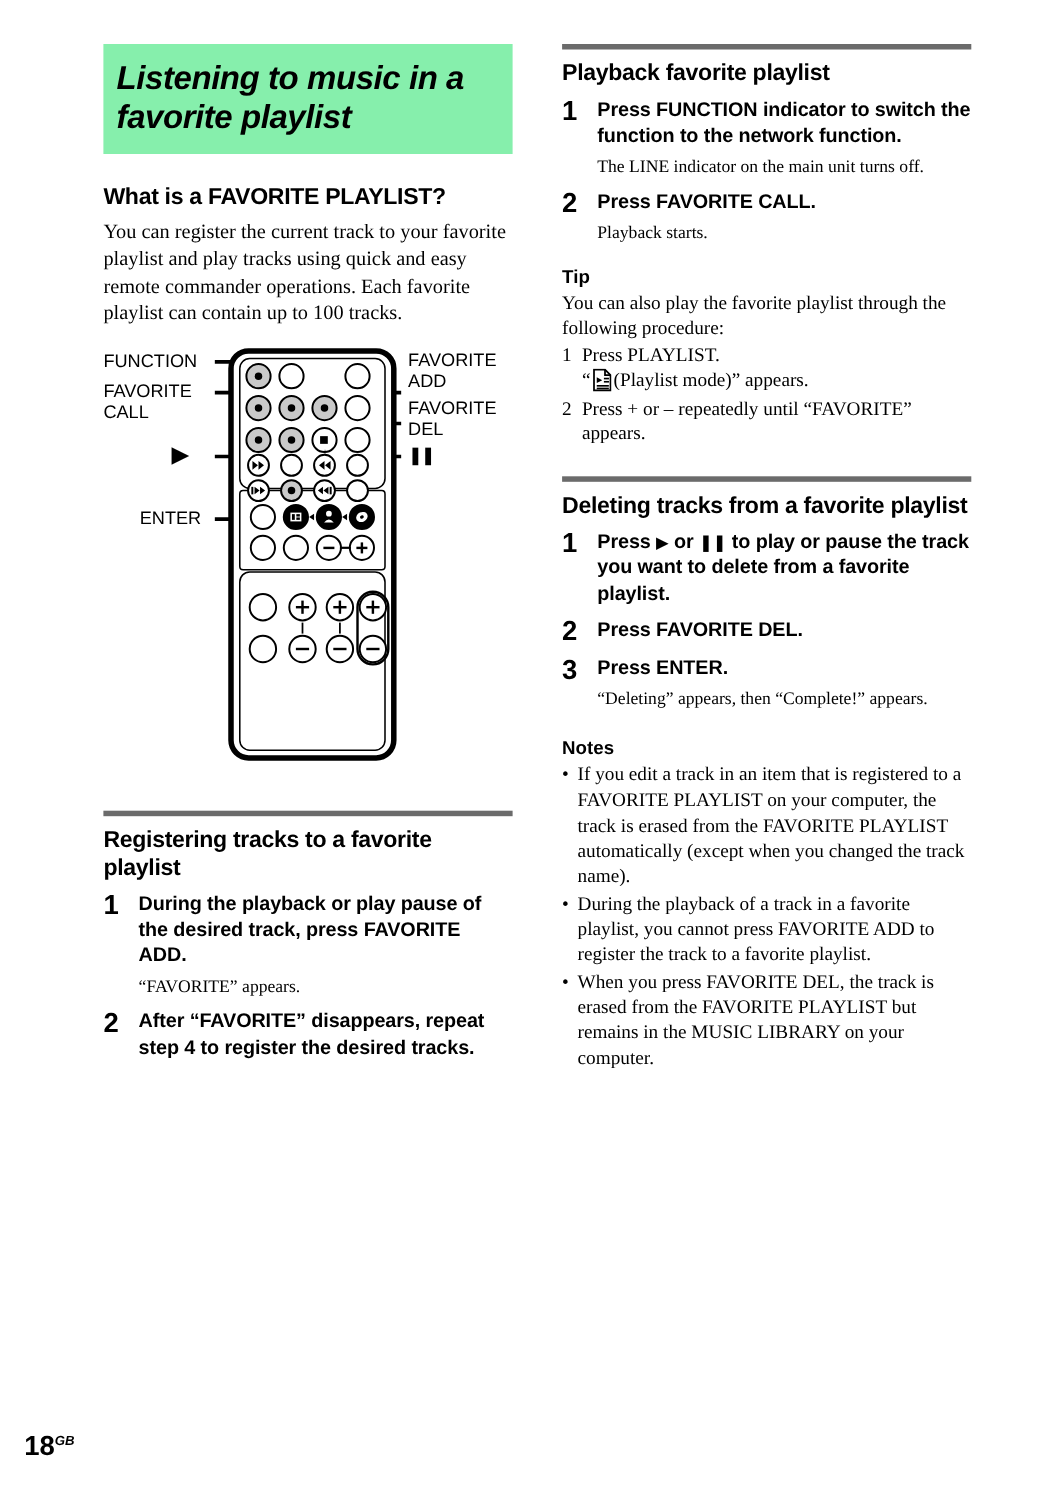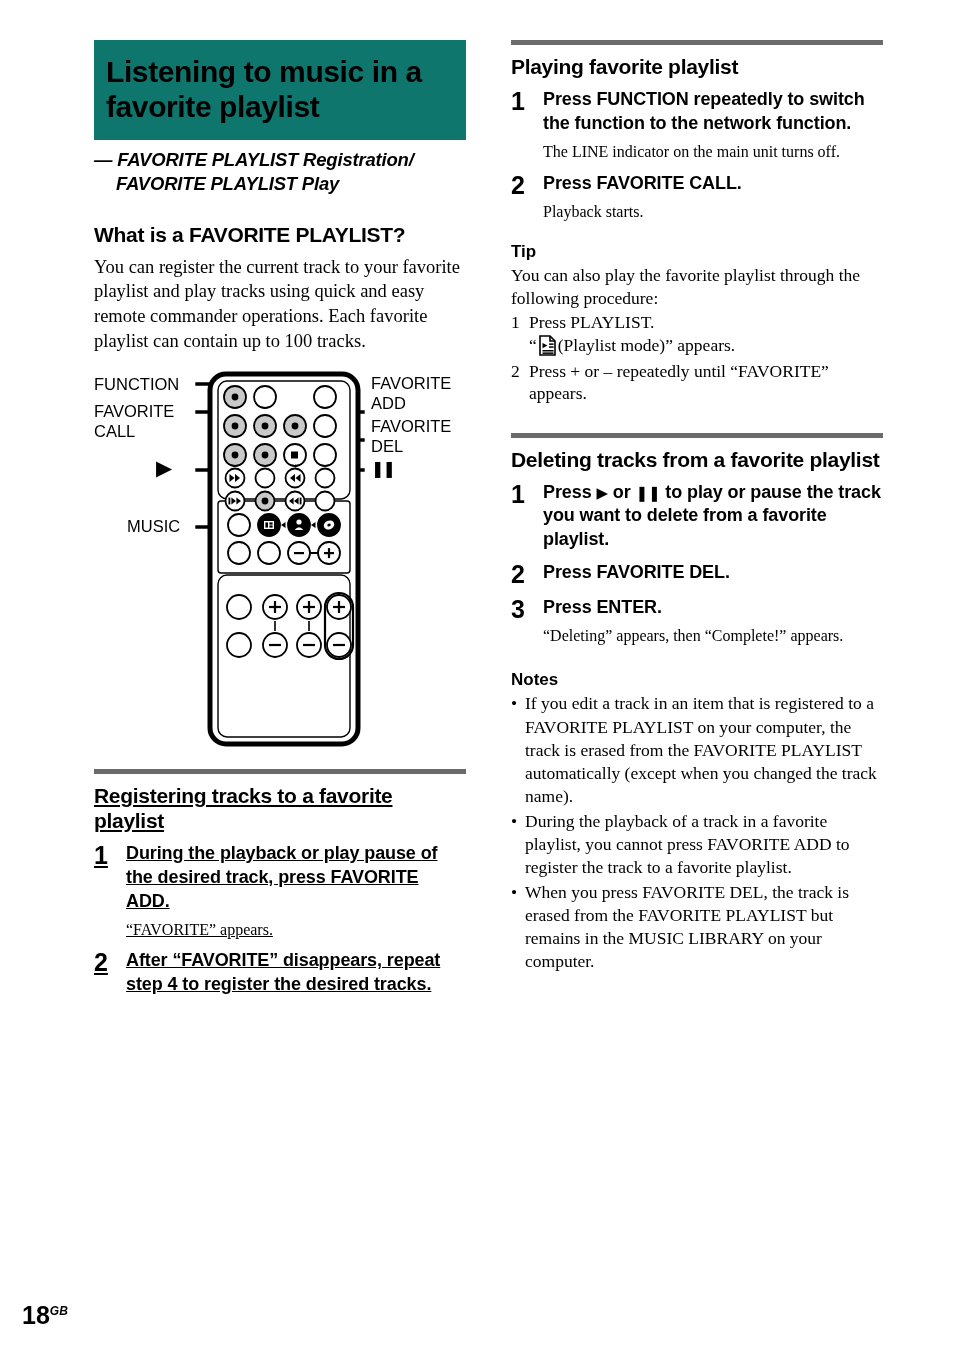--- a/index.html
+++ b/index.html
@@ -14,23 +14,24 @@
     overflow: hidden;
   }
   .page { position:absolute; inset:0; }
 
   
   .col-left  { position:absolute; left:94px;  top:40px; width:372px; }
   .col-right { position:absolute; left:511px; top:40px; width:372px; }
 
   
   .title-banner {
-    background:#0f766e;
+    background:#86efac;
     padding:14px 12px 16px 12px;
     margin-bottom:8px;
+    font-style:italic;
   }
   .title-banner h1 {
     margin:0;
     font-family:"Liberation Sans", sans-serif;
     font-weight:bold;
     font-size:30px;
     line-height:1.17;
     letter-spacing:-0.4px;
     color:#000;
   }
@@ -145,21 +146,20 @@
 <body>
 
 <div class="page">
 
   <div class="col-left">
 
     <div class="title-banner">
       <h1>Listening to music in a favorite playlist</h1>
     </div>
 
-    <div class="subtitle">— FAVORITE PLAYLIST Registration/ FAVORITE PLAYLIST Play</div>
 
     <h2 class="sec" style="margin-top:26px;">What is a FAVORITE PLAYLIST?</h2>
     <p class="body">You can register the current track to your favorite playlist and play tracks using quick and easy remote commander operations. Each favorite playlist can contain up to 100 tracks.</p>
 
     <div class="remote-fig">
 
       <svg width="372" height="390" viewBox="0 0 372 390">
 
         <g stroke="#000" stroke-width="3.4" fill="none" stroke-linecap="square">
 
@@ -303,29 +303,29 @@
 
           <rect x="180.2" y="254" width="1.6" height="10"></rect>
           <rect x="214.2" y="254" width="1.6" height="10"></rect>
         </g>
       </svg>
 
       <div class="lbl" style="left:0px;  top:8px;text-align:center;">FUNCTION</div>
       <div class="lbl" style="left:0px;  top:35px;">FAVORITE
 CALL</div>
       <div class="lbl" style="left:62px; top:89px; font-family:'DejaVu Sans',sans-serif; font-size:21px;">▶</div>
-      <div class="lbl" style="left:33px; top:150px;">MUSIC</div>
+      <div class="lbl" style="left:33px; top:150px;">ENTER</div>
       <div class="lbl" style="left:277px;top:7px;">FAVORITE
 ADD</div>
       <div class="lbl" style="left:277px;top:50px;">FAVORITE
 DEL</div>
       <div class="lbl" style="left:277px;top:93px; font-family:'DejaVu Sans',sans-serif; font-size:16px; letter-spacing:-2px;">❚❚</div>
     </div>
 
-    <div style="margin-top:12px;text-decoration:underline;">
+    <div style="margin-top:35px;">
       <div class="rule"></div>
       <h2 class="sec">Registering tracks to a favorite playlist</h2>
 
       <div class="step">
         <div class="step-num">1</div>
         <div class="step-body">
           <div class="step-title">During the playback or play pause of the desired track, press FAVORITE ADD.</div>
           <div class="result">“FAVORITE” appears.</div>
         </div>
       </div>
@@ -336,26 +336,26 @@
           <div class="step-title">After “FAVORITE” disappears, repeat step 4 to register the desired tracks.</div>
         </div>
       </div>
     </div>
   </div>
 
   <div class="col-right">
 
     <div>
       <div class="rule"></div>
-      <h2 class="sec">Playing favorite playlist</h2>
+      <h2 class="sec">Playback favorite playlist</h2>
 
       <div class="step">
         <div class="step-num">1</div>
         <div class="step-body">
-          <div class="step-title">Press FUNCTION repeatedly to switch the function to the network function.</div>
+          <div class="step-title">Press FUNCTION indicator to switch the function to the network function.</div>
           <div class="result">The LINE indicator on the main unit turns off.</div>
         </div>
       </div>
 
       <div class="step">
         <div class="step-num">2</div>
         <div class="step-body">
           <div class="step-title">Press FAVORITE CALL.</div>
           <div class="result">Playback starts.</div>
         </div>

